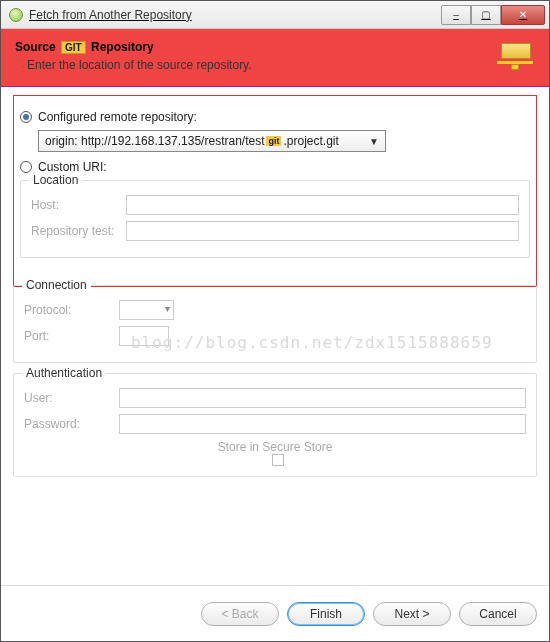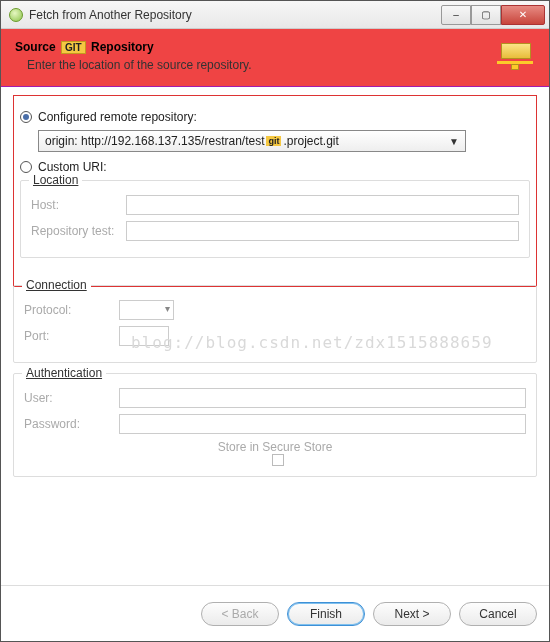--- a/index.html
+++ b/index.html
@@ -1,19 +1,19 @@
 <!DOCTYPE html>
 <html><head>
 <meta charset="utf-8">
 <style>
 * { box-sizing: border-box; margin: 0; padding: 0; font-family: "Segoe UI", Tahoma, sans-serif; font-size: 12px; }
 body { width: 550px; height: 642px; background: #fff; border: 1px solid #555; position: relative; overflow: hidden; }
 
 
-.titlebar { height: 28px; background: linear-gradient(#f7f7f7,#e8e8e8); border-bottom: 1px solid #ccc; display: flex; align-items: center; padding: 0 4px 0 8px; }
+.titlebar { height: 28px; background: linear-gradient(#f7f7f7,#e8e8e8); border-bottom: 1px solid #ccc; display: flex; align-items: center; padding: 0 4px 0 8px; text-decoration: underline; }
 .titlebar .t-icon { width: 14px; height: 14px; border-radius: 50%; background: radial-gradient(circle at 40% 35%, #e6f7c1, #8bc34a); margin-right: 6px; border:1px solid #6a9a2a; }
 .titlebar .t-text { color:#333; flex:1; }
 .winbtns { display:flex; gap:0; }
 .winbtn { width:30px; height:20px; border:1px solid #999; background:linear-gradient(#f7f7f7,#e3e3e3); display:flex; align-items:center; justify-content:center; font-size:10px; color:#333; cursor:pointer; }
 .winbtn.close { width:44px; background:linear-gradient(#e78b83,#c8453c); color:#fff; border-color:#a33; border-radius:0 2px 2px 0; }
 .winbtn.min { border-radius:2px 0 0 2px; }
 
 
 .header { padding: 10px 14px 14px 14px; background:#ef4444; border-bottom:1px solid #a21caf; position:relative; }
 .header h1 { font-size:13px; font-weight:bold; color:#000; margin-bottom:4px; }
@@ -23,27 +23,27 @@
 .header .icon-corner .disk { width:30px; height:16px; background:linear-gradient(#fce487,#e8bd3a); border:1px solid #b48f20; position:absolute; top:0; left:4px; }
 .header .icon-corner .line { position:absolute; top:18px; left:0; width:36px; height:3px; background:#fcca2a; }
 .header .icon-corner .plug { position:absolute; top:21px; left:14px; width:8px; height:6px; background:#fcca2a; border:1px solid #b48f20; }
 
 
 .body { padding: 8px 12px; }
 .redbox { border:1px solid #d33; padding:8px 6px 18px 6px; margin-bottom:4px; }
 .radio-row { display:flex; align-items:center; margin:6px 0; color:#222; }
 .radio { width:12px; height:12px; border:1px solid #555; border-radius:50%; margin-right:6px; background:#fff; display:inline-flex; align-items:center; justify-content:center; }
 .radio.checked::after { content:""; width:6px; height:6px; border-radius:50%; background:#4a6ea8; }
-.combo { margin: 0 0 8px 18px; height:22px; border:1px solid #888; background:linear-gradient(#fff,#eee); display:flex; align-items:center; padding:0 6px; width:428px; color:#222; position:relative; }
+.combo { margin: 0 0 8px 18px; height:22px; border:1px solid #888; background:linear-gradient(#fff,#eee); display:flex; align-items:center; padding:0 6px; width:348px; color:#222; position:relative; }
 .combo .arw { position:absolute; right:6px; font-size:10px; color:#333; }
 .combo .git-badge { display:inline-block; background:#f5c842; color:#222; font-weight:bold; font-size:9px; padding:0 2px; margin:0 2px; }
 
 
 .group { border:1px solid #ddd; border-radius:2px; margin:4px 0 10px 0; padding:8px 10px 10px 10px; position:relative; }
-.group .legend { position:absolute; top:-8px; left:8px; background:#fff; padding:0 4px; color:#333;text-decoration:underline; }
+.group .legend { position:absolute; top:-8px; left:8px; background:#fff; padding:0 4px; color:#333; }
 .frow { display:flex; align-items:center; margin:6px 0; }
 .frow label { width:95px; color:#aaa; }
 .frow input[type=text], .frow input[type=password] { flex:1; height:20px; border:1px solid #ccc; background:#fff; padding:0 4px; }
 .frow .btn-small { margin-left:4px; height:22px; padding:0 10px; border:1px solid #bbb; background:linear-gradient(#fdfdfd,#ededed); color:#888; }
 .frow.short input[type=text] { flex:none; width:50px; }
 .frow .combo-small { width:55px; height:20px; border:1px solid #ccc; background:#fff; position:relative; }
 .frow .combo-small::after { content:"▾"; position:absolute; right:3px; top:2px; color:#888; font-size:10px; }
 .chkrow { display:flex; align-items:center; margin-top:6px; color:#aaa;flex-direction:column; }
 .chkrow .chk { width:12px; height:12px; border:1px solid #bbb; margin-left:6px; background:#fff; }
 

